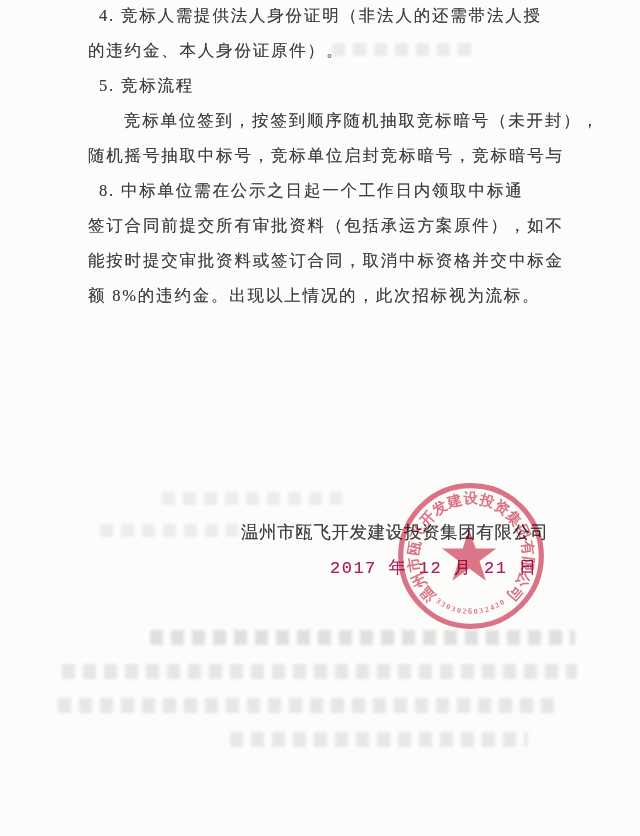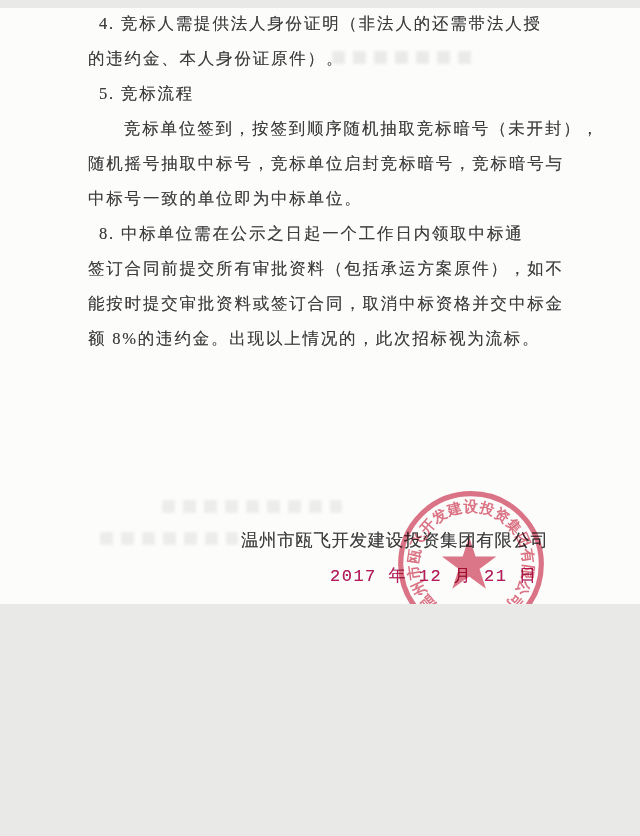--- a/index.html
+++ b/index.html
@@ -1,19 +1,19 @@
 <!DOCTYPE html>
 <html><head>
 <meta charset="utf-8">
 <style>
   html,body{margin:0;padding:0;background:#e9e9e7;}
   .page{
     position:relative;
-    width:640px;height:596px;
-    margin:8px auto;
+    width:640px;height:836px;
+    margin:0 auto;
     background:#fcfcfb;
     overflow:hidden;
     font-family:"Liberation Serif","DejaVu Serif",serif;
     color:#3d3d3d;
   }
   
   .textblock{
     position:absolute;
     left:88px;top:-2px;width:500px;
   }
@@ -70,21 +70,20 @@
 <body>
 
 <div class="page">
 
   <div class="textblock">
     <div class="line indent-num">4. 竞标人需提供法人身份证明（非法人的还需带法人授</div>
     <div class="line">的违约金、本人身份证原件）。</div>
     <div class="line indent-num">5. 竞标流程</div>
     <div class="line indent-cjk">竞标单位签到，按签到顺序随机抽取竞标暗号（未开封），</div>
     <div class="line">随机摇号抽取中标号，竞标单位启封竞标暗号，竞标暗号与</div>
-    <div class="line">中标号一致的单位即为中标单位。</div>
     <div class="line indent-num">8. 中标单位需在公示之日起一个工作日内领取中标通</div>
     <div class="line">签订合同前提交所有审批资料（包括承运方案原件），如不</div>
     <div class="line">能按时提交审批资料或签订合同，取消中标资格并交中标金</div>
     <div class="line">额 8%的违约金。出现以上情况的，此次招标视为流标。</div>
   </div>
 
   <div class="ghost g5"></div>
   <div class="ghost g6"></div>
   <div class="ghost g7"></div>
   <div class="ghost g1"></div>

